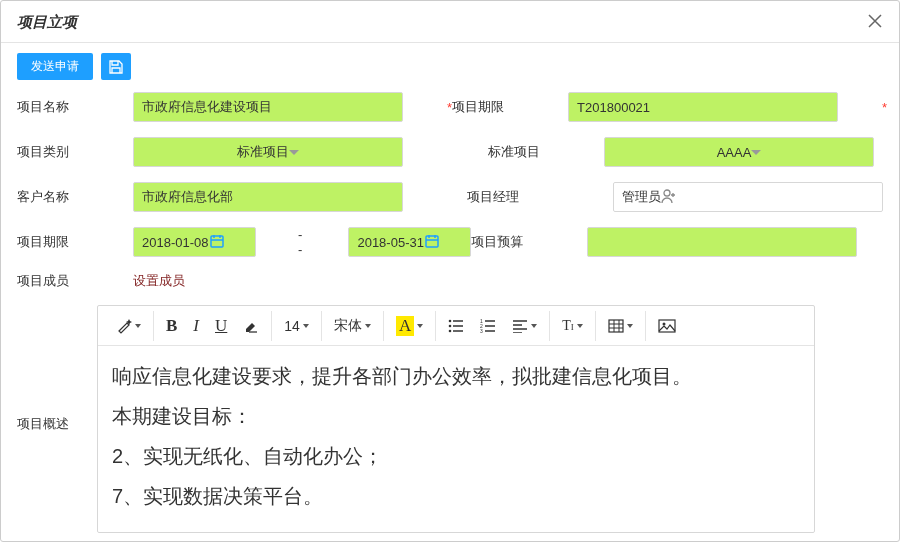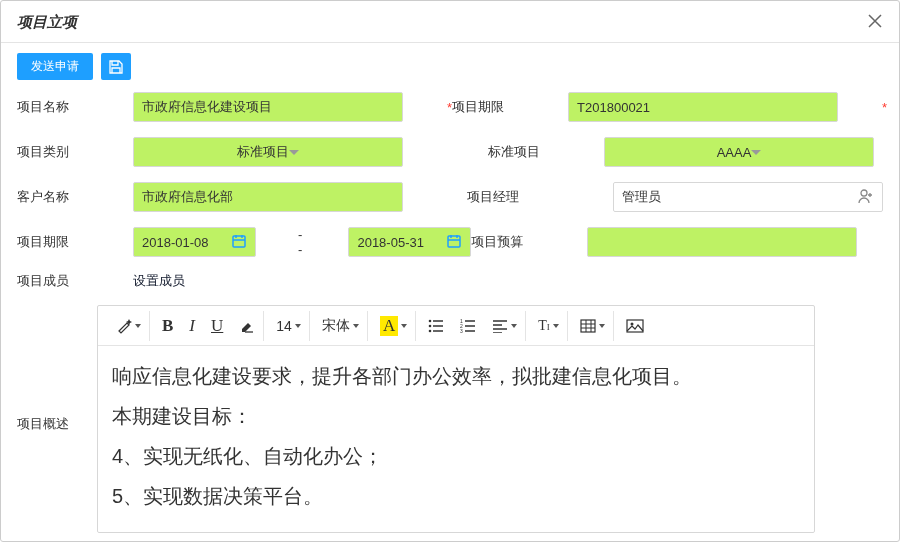--- a/index.html
+++ b/index.html
@@ -46,42 +46,42 @@
   .row { display: flex; align-items: center; margin-bottom: 15px; }
   .col { display: flex; align-items: center; flex: 1; gap: 36px; }
   .lbl { width: 80px; flex-shrink: 0; color: #333; }
   .input, .select, .date {
     height: 30px; border: 1px solid #d7d7d7; border-radius: 2px;
     padding: 0 8px; font-size: 13px; color: #333; background: #bef264;
   }
   .input { width: 270px; }
   .select { width: 270px; position: relative; display: flex; align-items: center; justify-content: center; }
   .select .caret { border-left: 5px solid transparent; border-right: 5px solid transparent; border-top: 5px solid #999; }
-  .date { width: 125px; display: flex; align-items: center; justify-content: space-between; }
+  .date { width: 125px; display: flex; align-items: center; }
   .req { color: #ff3b30; margin-left: 8px; }
   .gap { width: 60px; }
   .unit { margin-left: 8px; color: #333; }
-  .link { color: #0f172a; cursor: pointer; }
+  .link { color: #7f1d1d; cursor: pointer; }
   .pm-field {
     width: 270px; height: 30px; border: 1px solid #d7d7d7; border-radius: 2px;
-    display: flex; align-items: center; justify-content: space-between; padding: 0 8px; margin-left: 30px;
+    display: flex; align-items: center; padding: 0 8px; margin-left: 30px;
   }
   .editor {
     border: 1px solid #d7d7d7; border-radius: 2px;
     width: 718px; height: 228px; display: flex; flex-direction: column;
   }
   .editor-toolbar {
     height: 40px; border-bottom: 1px solid #e4e4e4;
     display: flex; align-items: center; padding: 0 10px; gap: 0;
   }
   .et-item {
     padding: 0 8px; height: 30px; display: flex; align-items: center;
     cursor: pointer; font-size: 14px; color: #333; position: relative;
   }
-  .et-item.sep { border-right: 1px solid #e4e4e4; margin-right: 4px; }
+  .et-item.sep { border-right: 1px solid #e4e4e4; margin-right: 4px; padding-right: 12px; }
   .et-item .mini-caret { margin-left: 3px; border-left: 3px solid transparent; border-right: 3px solid transparent; border-top: 4px solid #555; }
   .et-bold { font-weight: bold; font-family: "Times New Roman", serif; font-size: 17px; }
   .et-italic { font-style: italic; font-family: "Times New Roman", serif; font-size: 17px; }
   .et-underline { text-decoration: underline; font-family: "Times New Roman", serif; font-size: 17px; }
   .et-font-a { font-family: "Times New Roman", serif; font-size: 17px; background: #ffe900; padding: 0 3px; }
   .editor-body { flex: 1; padding: 10px 14px; font-size: 20px; line-height: 2; }
   .cal-svg { stroke: #1E9FFF; fill: none; stroke-width: 1.5; }
 </style>
 </head>
 <body>
@@ -272,19 +272,19 @@
           <svg width="18" height="14" viewBox="0 0 18 14">
               <rect x="1" y="1" width="16" height="12" fill="none" stroke="#333" stroke-width="1.2"></rect>
               <circle cx="6" cy="5" r="1.5" fill="#333"></circle>
               <path d="M1 12 l5 -5 l3 3 l3 -4 l5 6" fill="none" stroke="#333" stroke-width="1.2"></path>
             </svg>
         </div>
       </div>
       <div class="editor-body">
         <div>响应信息化建设要求，提升各部门办公效率，拟批建信息化项目。</div>
         <div>本期建设目标：</div>
-        <div>4、实现无纸化、自动化办公；</div>
-        <div>5、实现数据决策平台。</div>
+        <div>2、实现无纸化、自动化办公；</div>
+        <div>7、实现数据决策平台。</div>
       </div>
     </div>
   </div>
 
 </div>
 
 </body></html>

